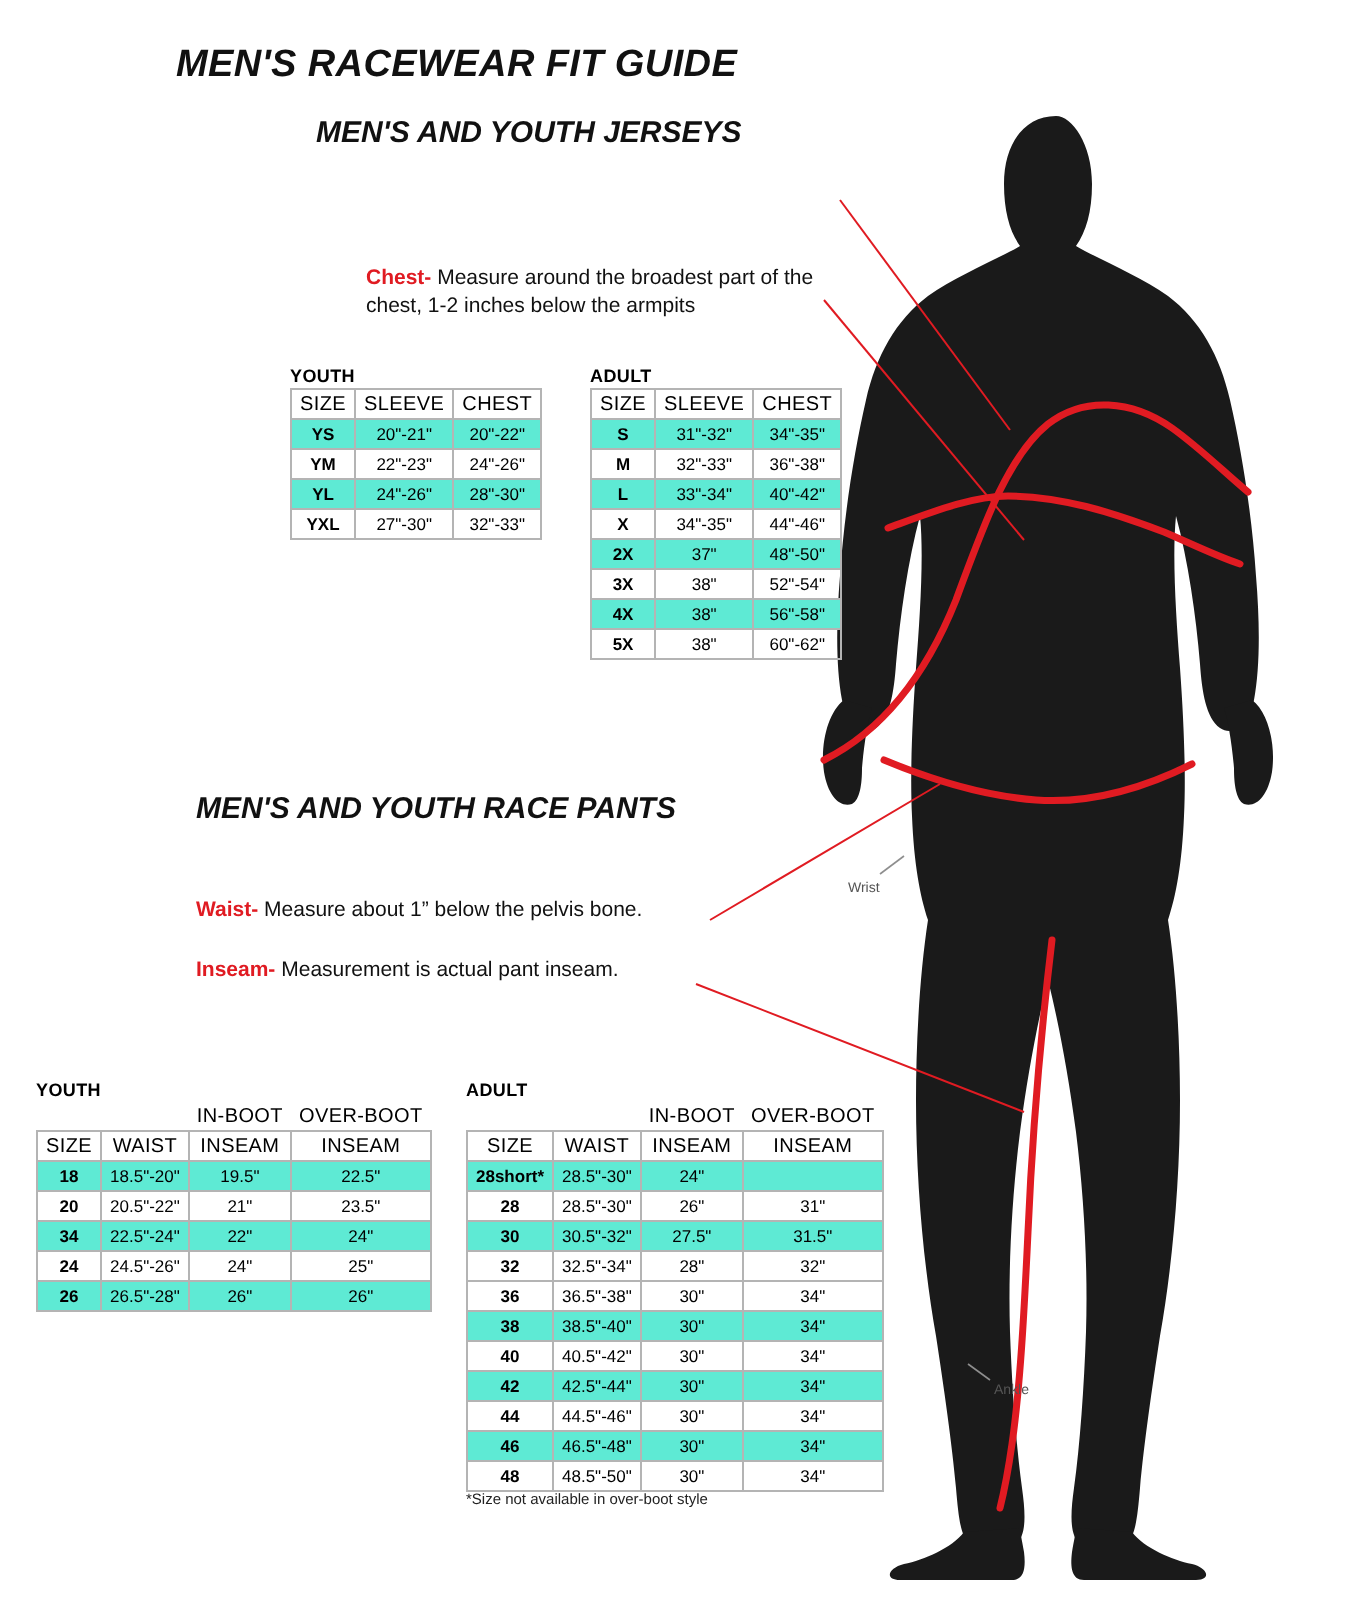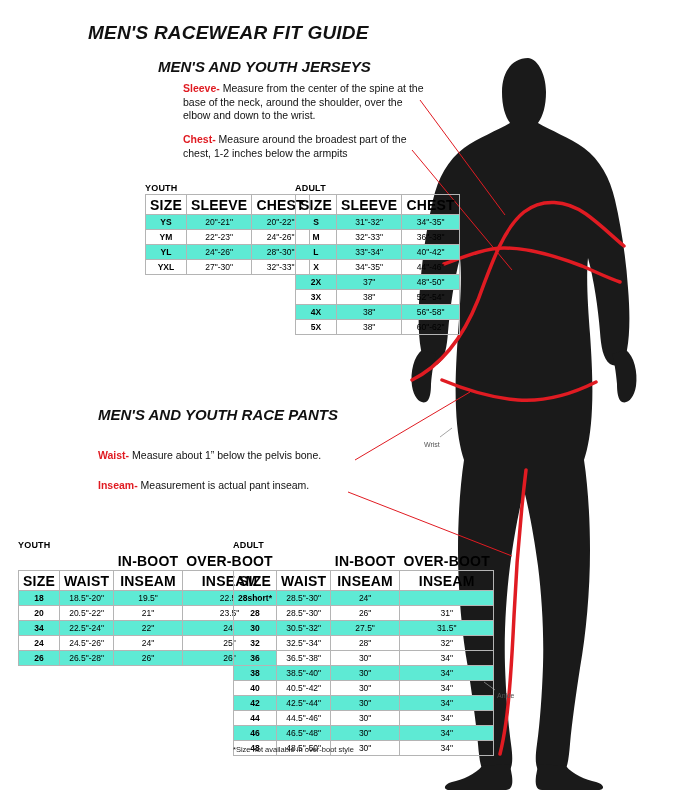--- a/index.html
+++ b/index.html
@@ -33,21 +33,21 @@
     color: #111;
   }
   .section-title {
     position: absolute;
     font-size: 15px;
     font-weight: bold;
     font-style: italic;
     color: #111;
   }
   #jerseys-title { left: 158px; top: 58px; }
-  #pants-title { left: 98px; top: 406px; }
+  #pants-title { left: 98px; top: 396px; }
 
   
   .desc {
     position: absolute;
     font-size: 10.5px;
     line-height: 13.5px;
     color: #111;
   }
   .desc .lead {
     color: #e01b22;
@@ -71,22 +71,22 @@
     font-size: 8.5px;
   }
   table.sz td, table.sz th {
     border: 1px solid #b4b4b4;
     padding: 1.5px 4px;
     text-align: center;
     white-space: nowrap;
     height: 11px;
   }
   table.sz th {
-    font-weight: bold;
-    font-size: 14px;
+    font-weight: normal;
+    font-size: 10px;
     letter-spacing: 0.2px;
   }
   table.sz tr.shade td { background: #5eead4; }
   table.sz td.lbl { font-weight: bold; }
   .hdr-free {
     border: none !important;
     background: transparent !important;
     font-weight: bold;
     text-align: right;
   }
@@ -201,23 +201,20 @@
     <line x1="495" y1="690" x2="484" y2="682" stroke="#8e8e8e" stroke-width="0.8"></line>
   </svg>
 
   <div class="callout-label" id="wrist-label">Wrist</div>
   <div class="callout-label" id="ankle-label">Ankle</div>
 
   <div class="main-title">MEN'S RACEWEAR FIT GUIDE</div>
   <div class="section-title" id="jerseys-title">MEN'S AND YOUTH JERSEYS</div>
   <div class="section-title" id="pants-title">MEN'S AND YOUTH RACE PANTS</div>
 
-  <div class="desc" id="sleeve-desc">
-    <span class="lead">Sleeve-</span><span> Measure from the center of the spine at the base of the neck, around the shoulder, over the elbow and down to the wrist.</span>
-  </div>
   <div class="desc" id="chest-desc">
     <span class="lead">Chest-</span><span> Measure around the broadest part of the chest, 1-2 inches below the armpits</span>
   </div>
   <div class="desc" id="waist-desc">
     <span class="lead">Waist-</span><span> Measure about 1” below the pelvis bone.</span>
   </div>
   <div class="desc" id="inseam-desc">
     <span class="lead">Inseam-</span><span> Measurement is actual pant inseam.</span>
   </div>
 

